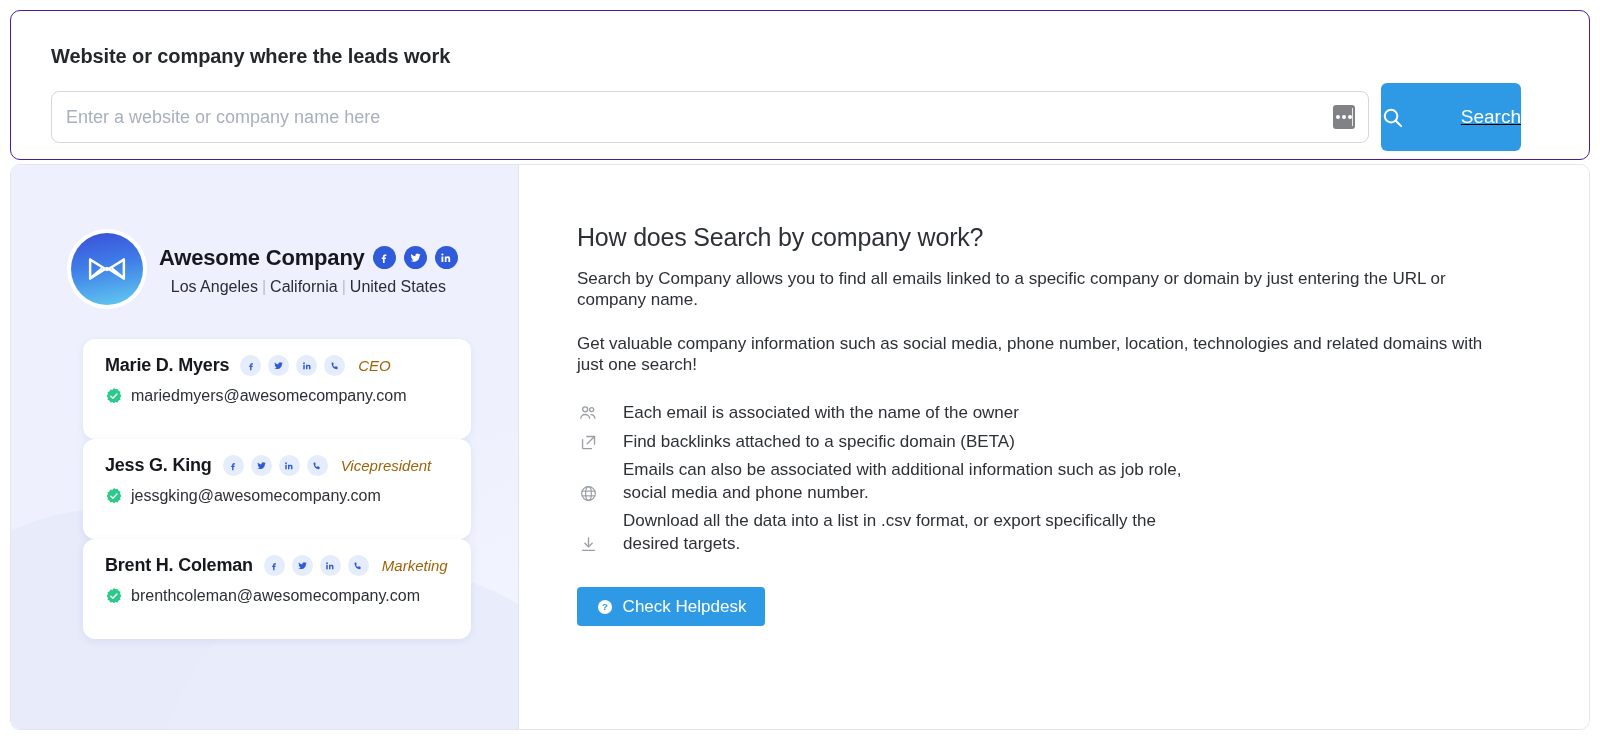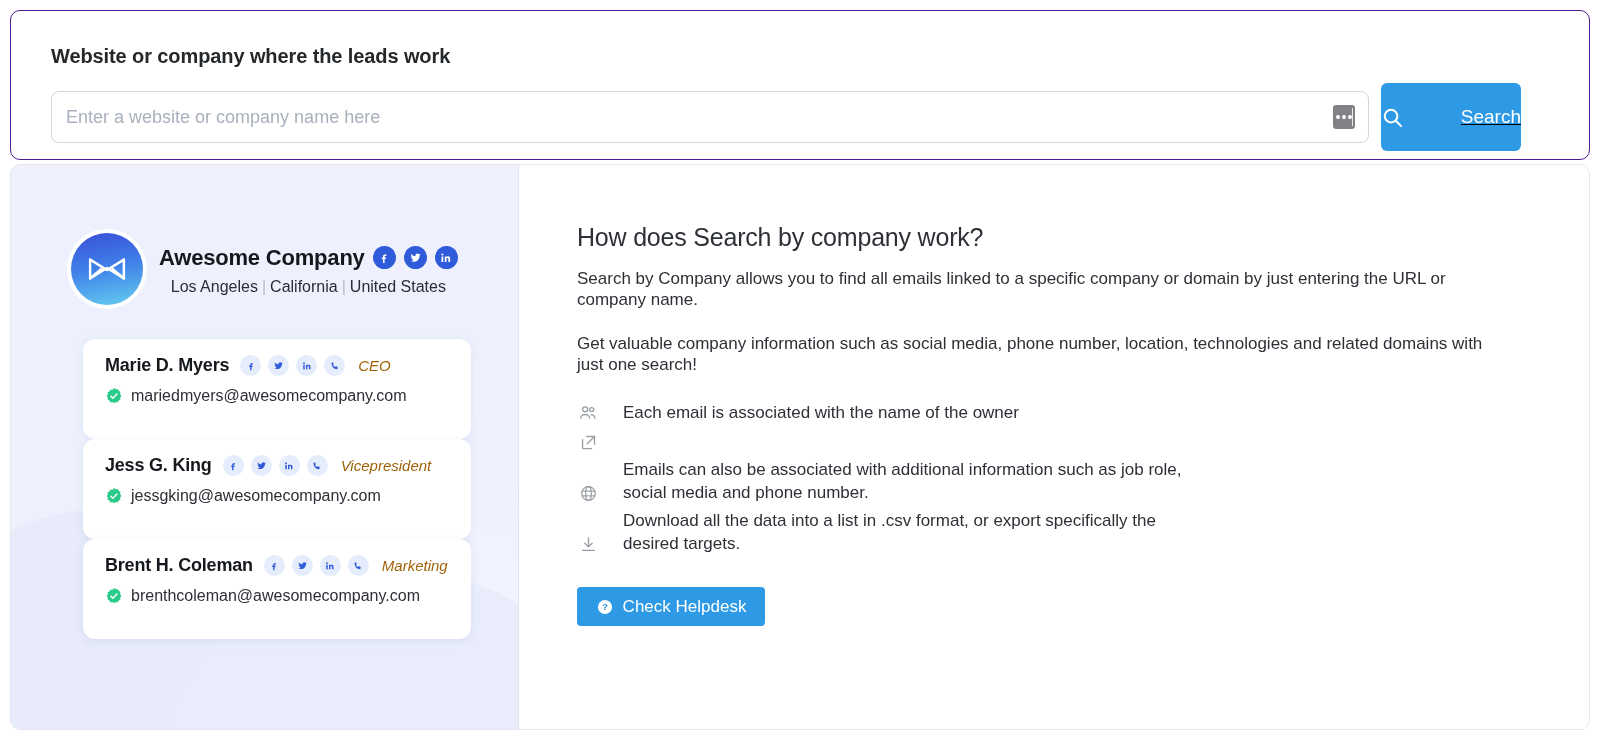--- a/index.html
+++ b/index.html
@@ -574,20 +574,21 @@
         </li>
 
         <li class="bullet">
           <span class="bullet-ico">
             <svg width="19" height="19" viewBox="0 0 24 24" fill="none" stroke="#9a9ea5" stroke-width="1.7" stroke-linecap="round" stroke-linejoin="round">
               <path d="M4.5 8.4v10.2c0 .6.5 1.1 1.1 1.1h10.2"></path>
               <path d="M9.8 4.4h9.8v9.8"></path>
               <line x1="19.6" y1="4.4" x2="10.4" y2="13.6"></line>
             </svg>
           </span>
+          <span class="bullet-text">Find backlinks attached to a specific domain (BETA)</span>
         </li>
 
         <li class="bullet">
           <span class="bullet-ico">
             <svg width="19" height="19" viewBox="0 0 24 24" fill="none" stroke="#9a9ea5" stroke-width="1.5">
               <circle cx="12" cy="12" r="8.6"></circle>
               <ellipse cx="12" cy="12" rx="3.6" ry="8.6"></ellipse>
               <line x1="3.4" y1="9" x2="20.6" y2="9"></line>
               <line x1="3.4" y1="15" x2="20.6" y2="15"></line>
             </svg>

